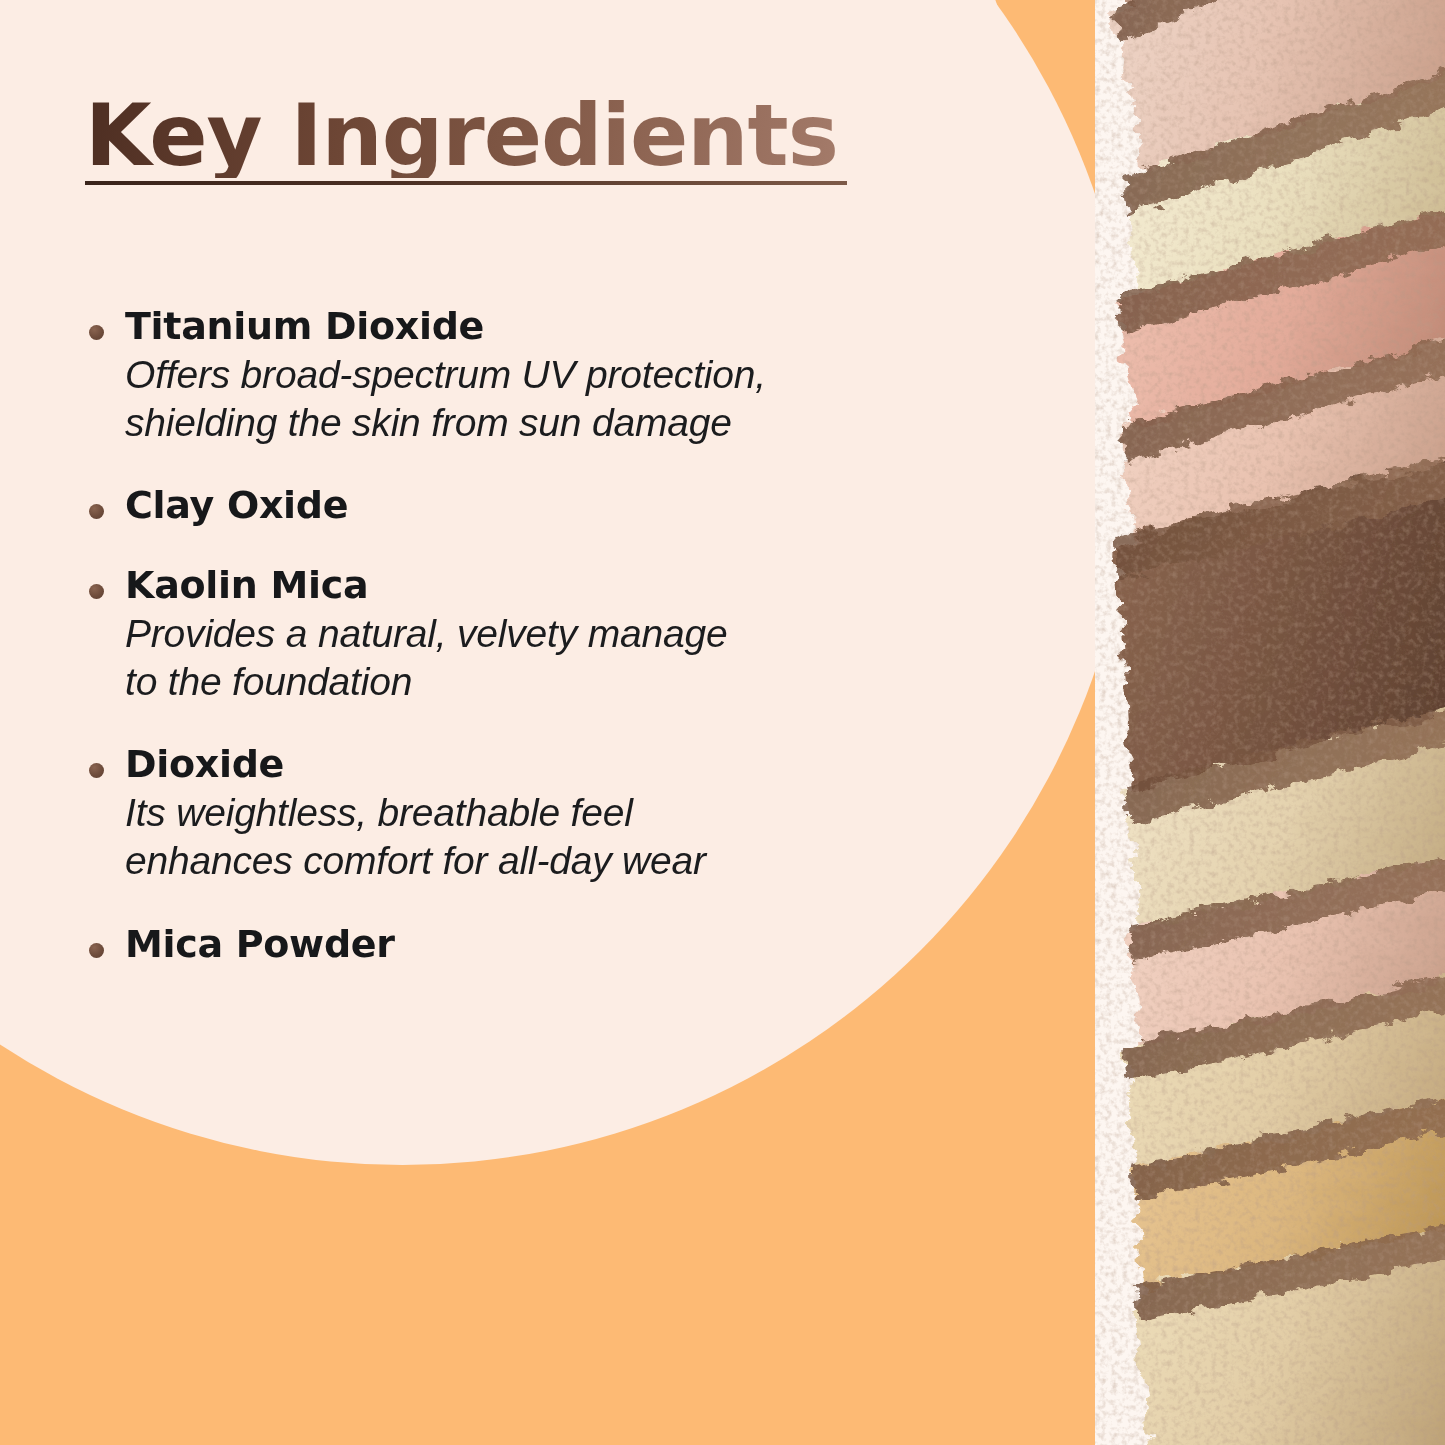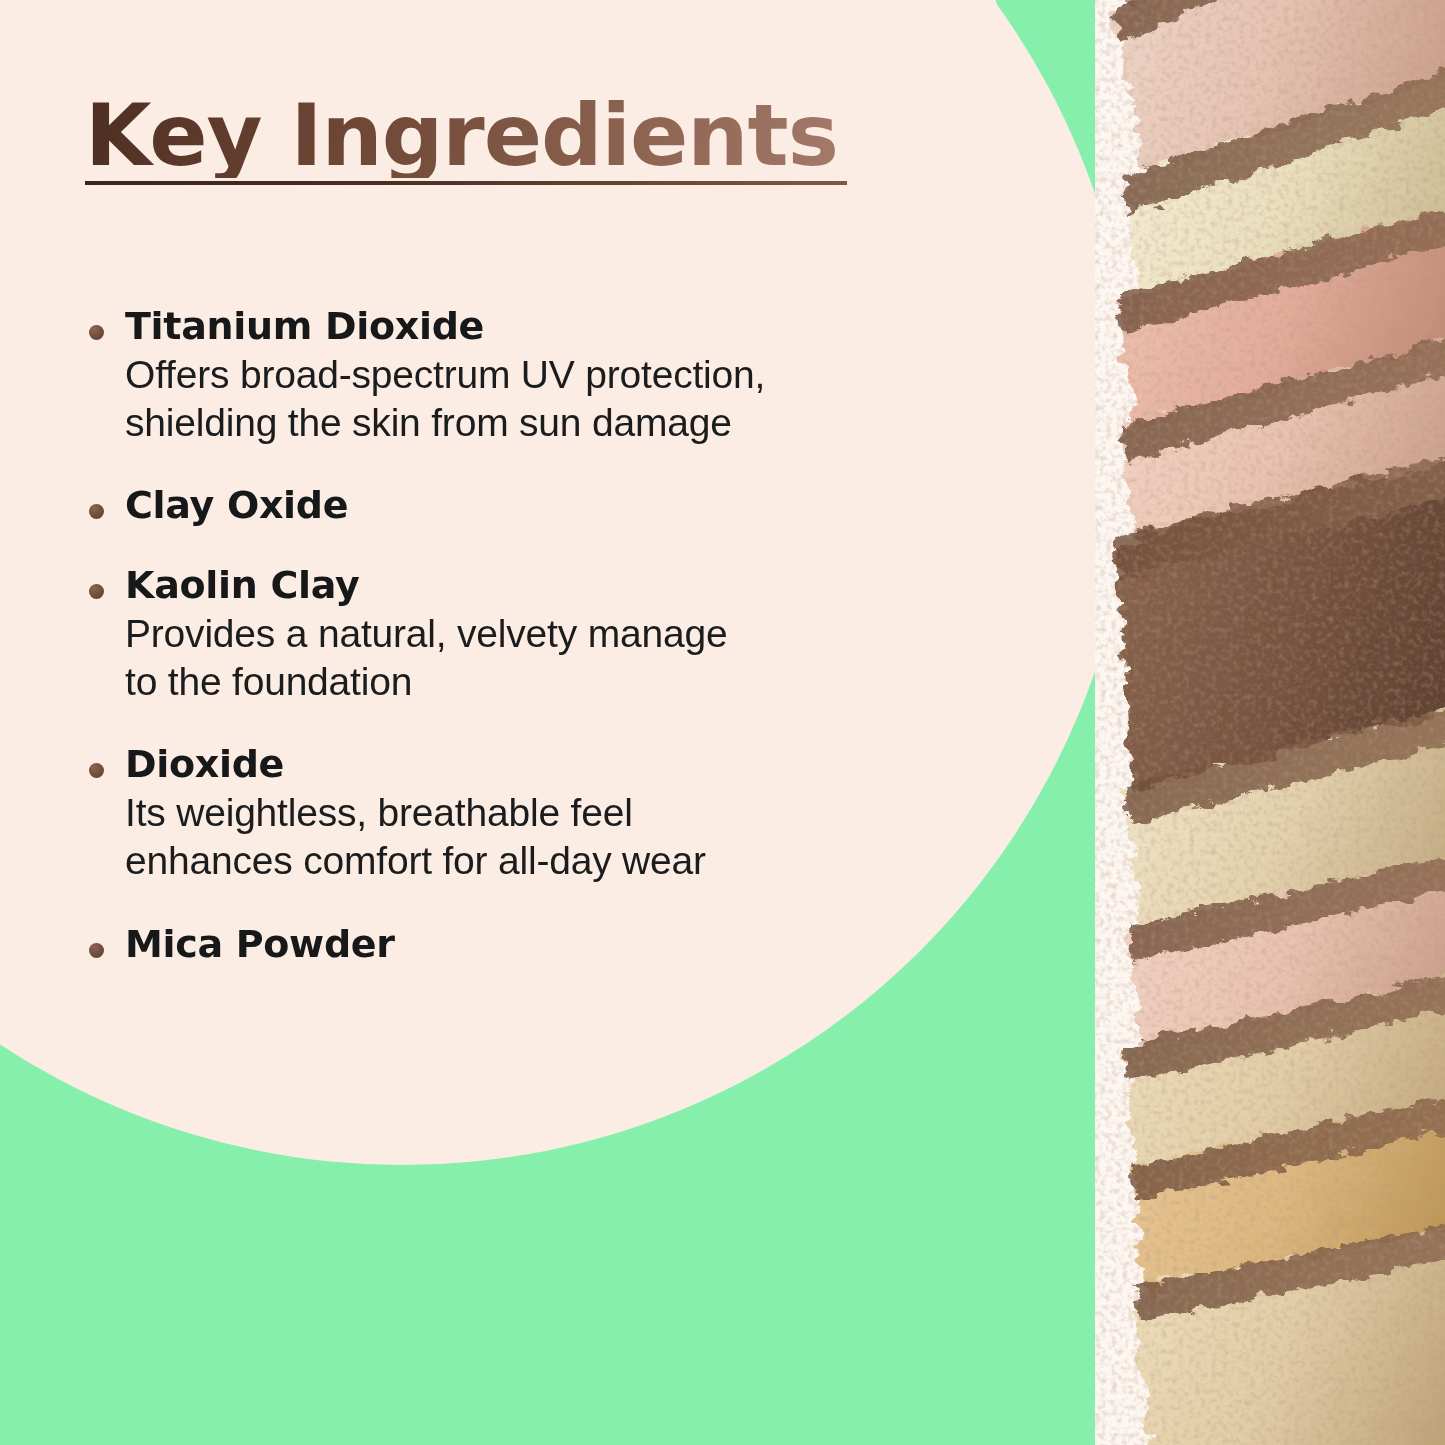--- a/index.html
+++ b/index.html
@@ -12,21 +12,21 @@
     overflow: hidden;
     font-family: "Liberation Sans", sans-serif;
     background: #fdf6f1;
   }
 
   #page {
     position: relative;
     width: 1445px;
     height: 1445px;
     overflow: hidden;
-    background: #86efac;
+    background: #fdba74;
   }
 
   
   .bg-circle {
     position: absolute;
     left: -330px;
     top: -300px;
     width: 1465px;
     height: 1465px;
     border-radius: 50%;
@@ -128,20 +128,21 @@
   }
   .ing-desc {
     font-family: "Liberation Sans", sans-serif;
     font-size: 39px;
     font-weight: 300;
     color: #1b1c1e;
     line-height: 1.22;
     letter-spacing: -0.2px;
     margin: 0;
     white-space: pre-line;
+    font-style: italic;
   }
 
   
   .powder-strip {
     position: absolute;
     right: 0;
     top: 0;
     width: 350px;
     height: 1445px;
     z-index: 4;
@@ -302,21 +303,21 @@
 shielding the skin from sun damage</div>
       </div>
 
       <div class="ing-item">
         <span class="bullet-dot"></span>
         <div class="ing-name">Clay Oxide</div>
       </div>
 
       <div class="ing-item">
         <span class="bullet-dot"></span>
-        <div class="ing-name">Kaolin Clay</div>
+        <div class="ing-name">Kaolin Mica</div>
         <div class="ing-desc">Provides a natural, velvety manage
 to the foundation</div>
       </div>
 
       <div class="ing-item">
         <span class="bullet-dot"></span>
         <div class="ing-name">Dioxide</div>
         <div class="ing-desc">Its weightless, breathable feel
 enhances comfort for all-day wear</div>
       </div>

